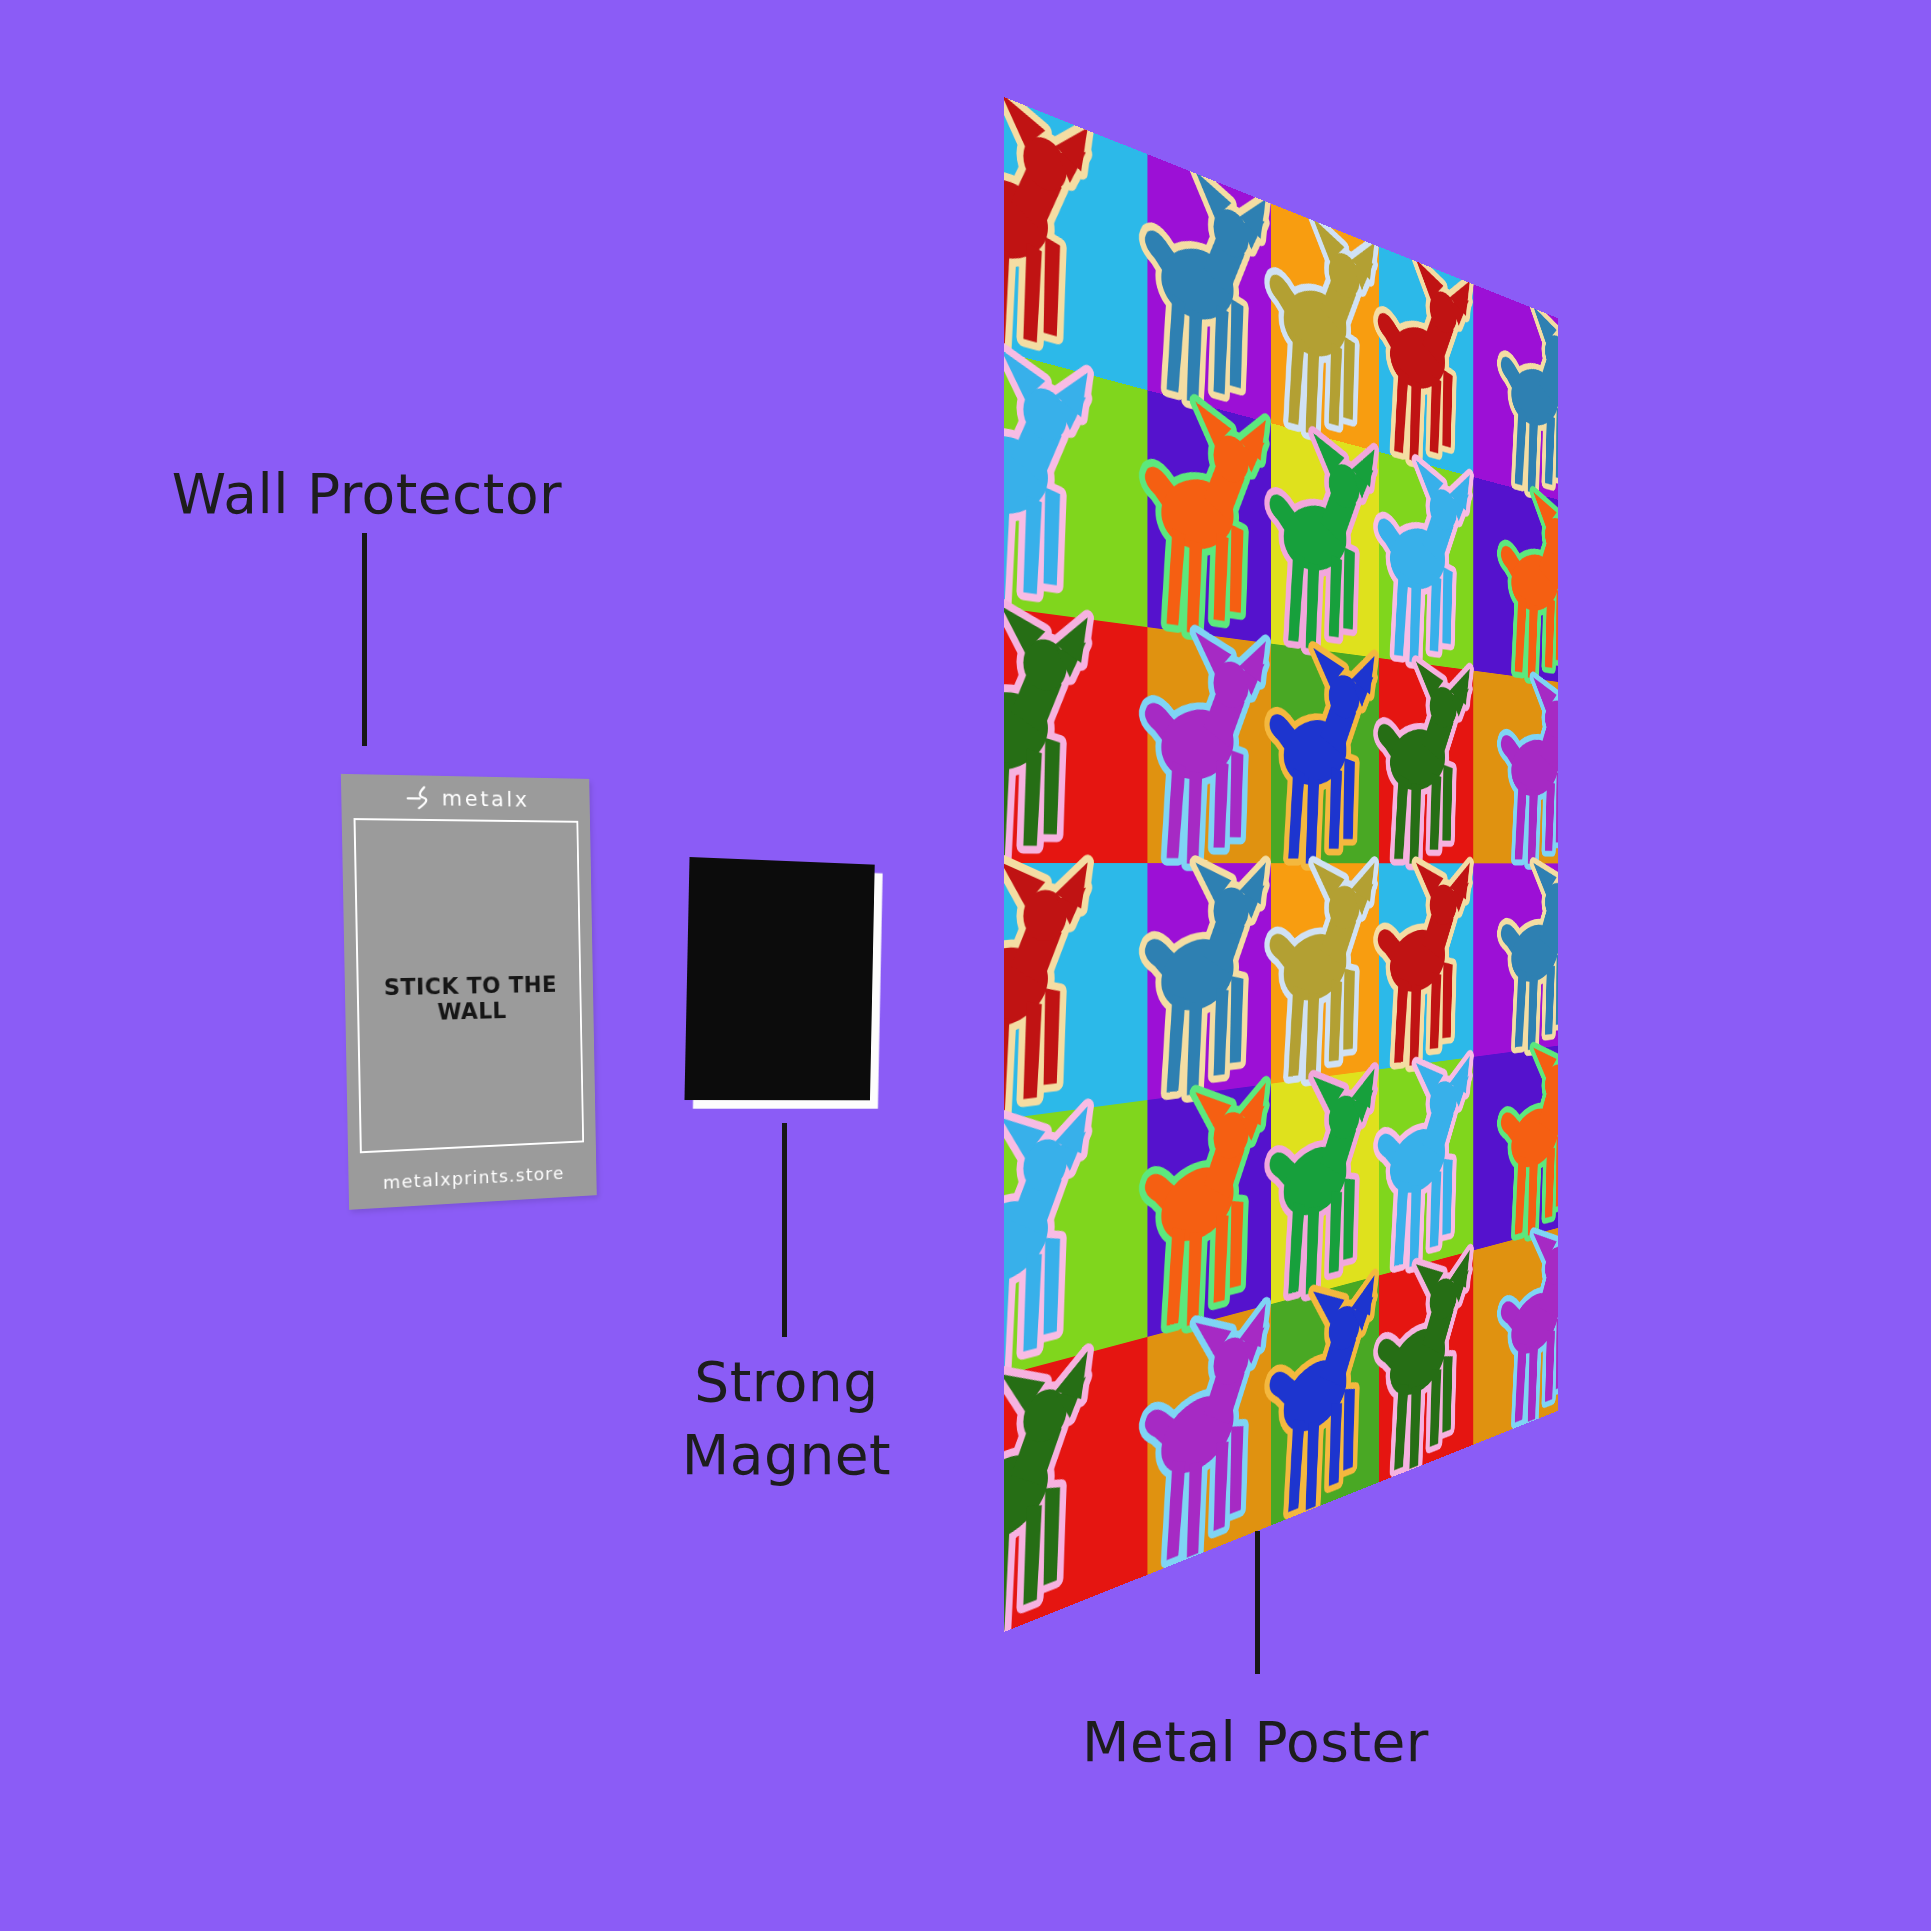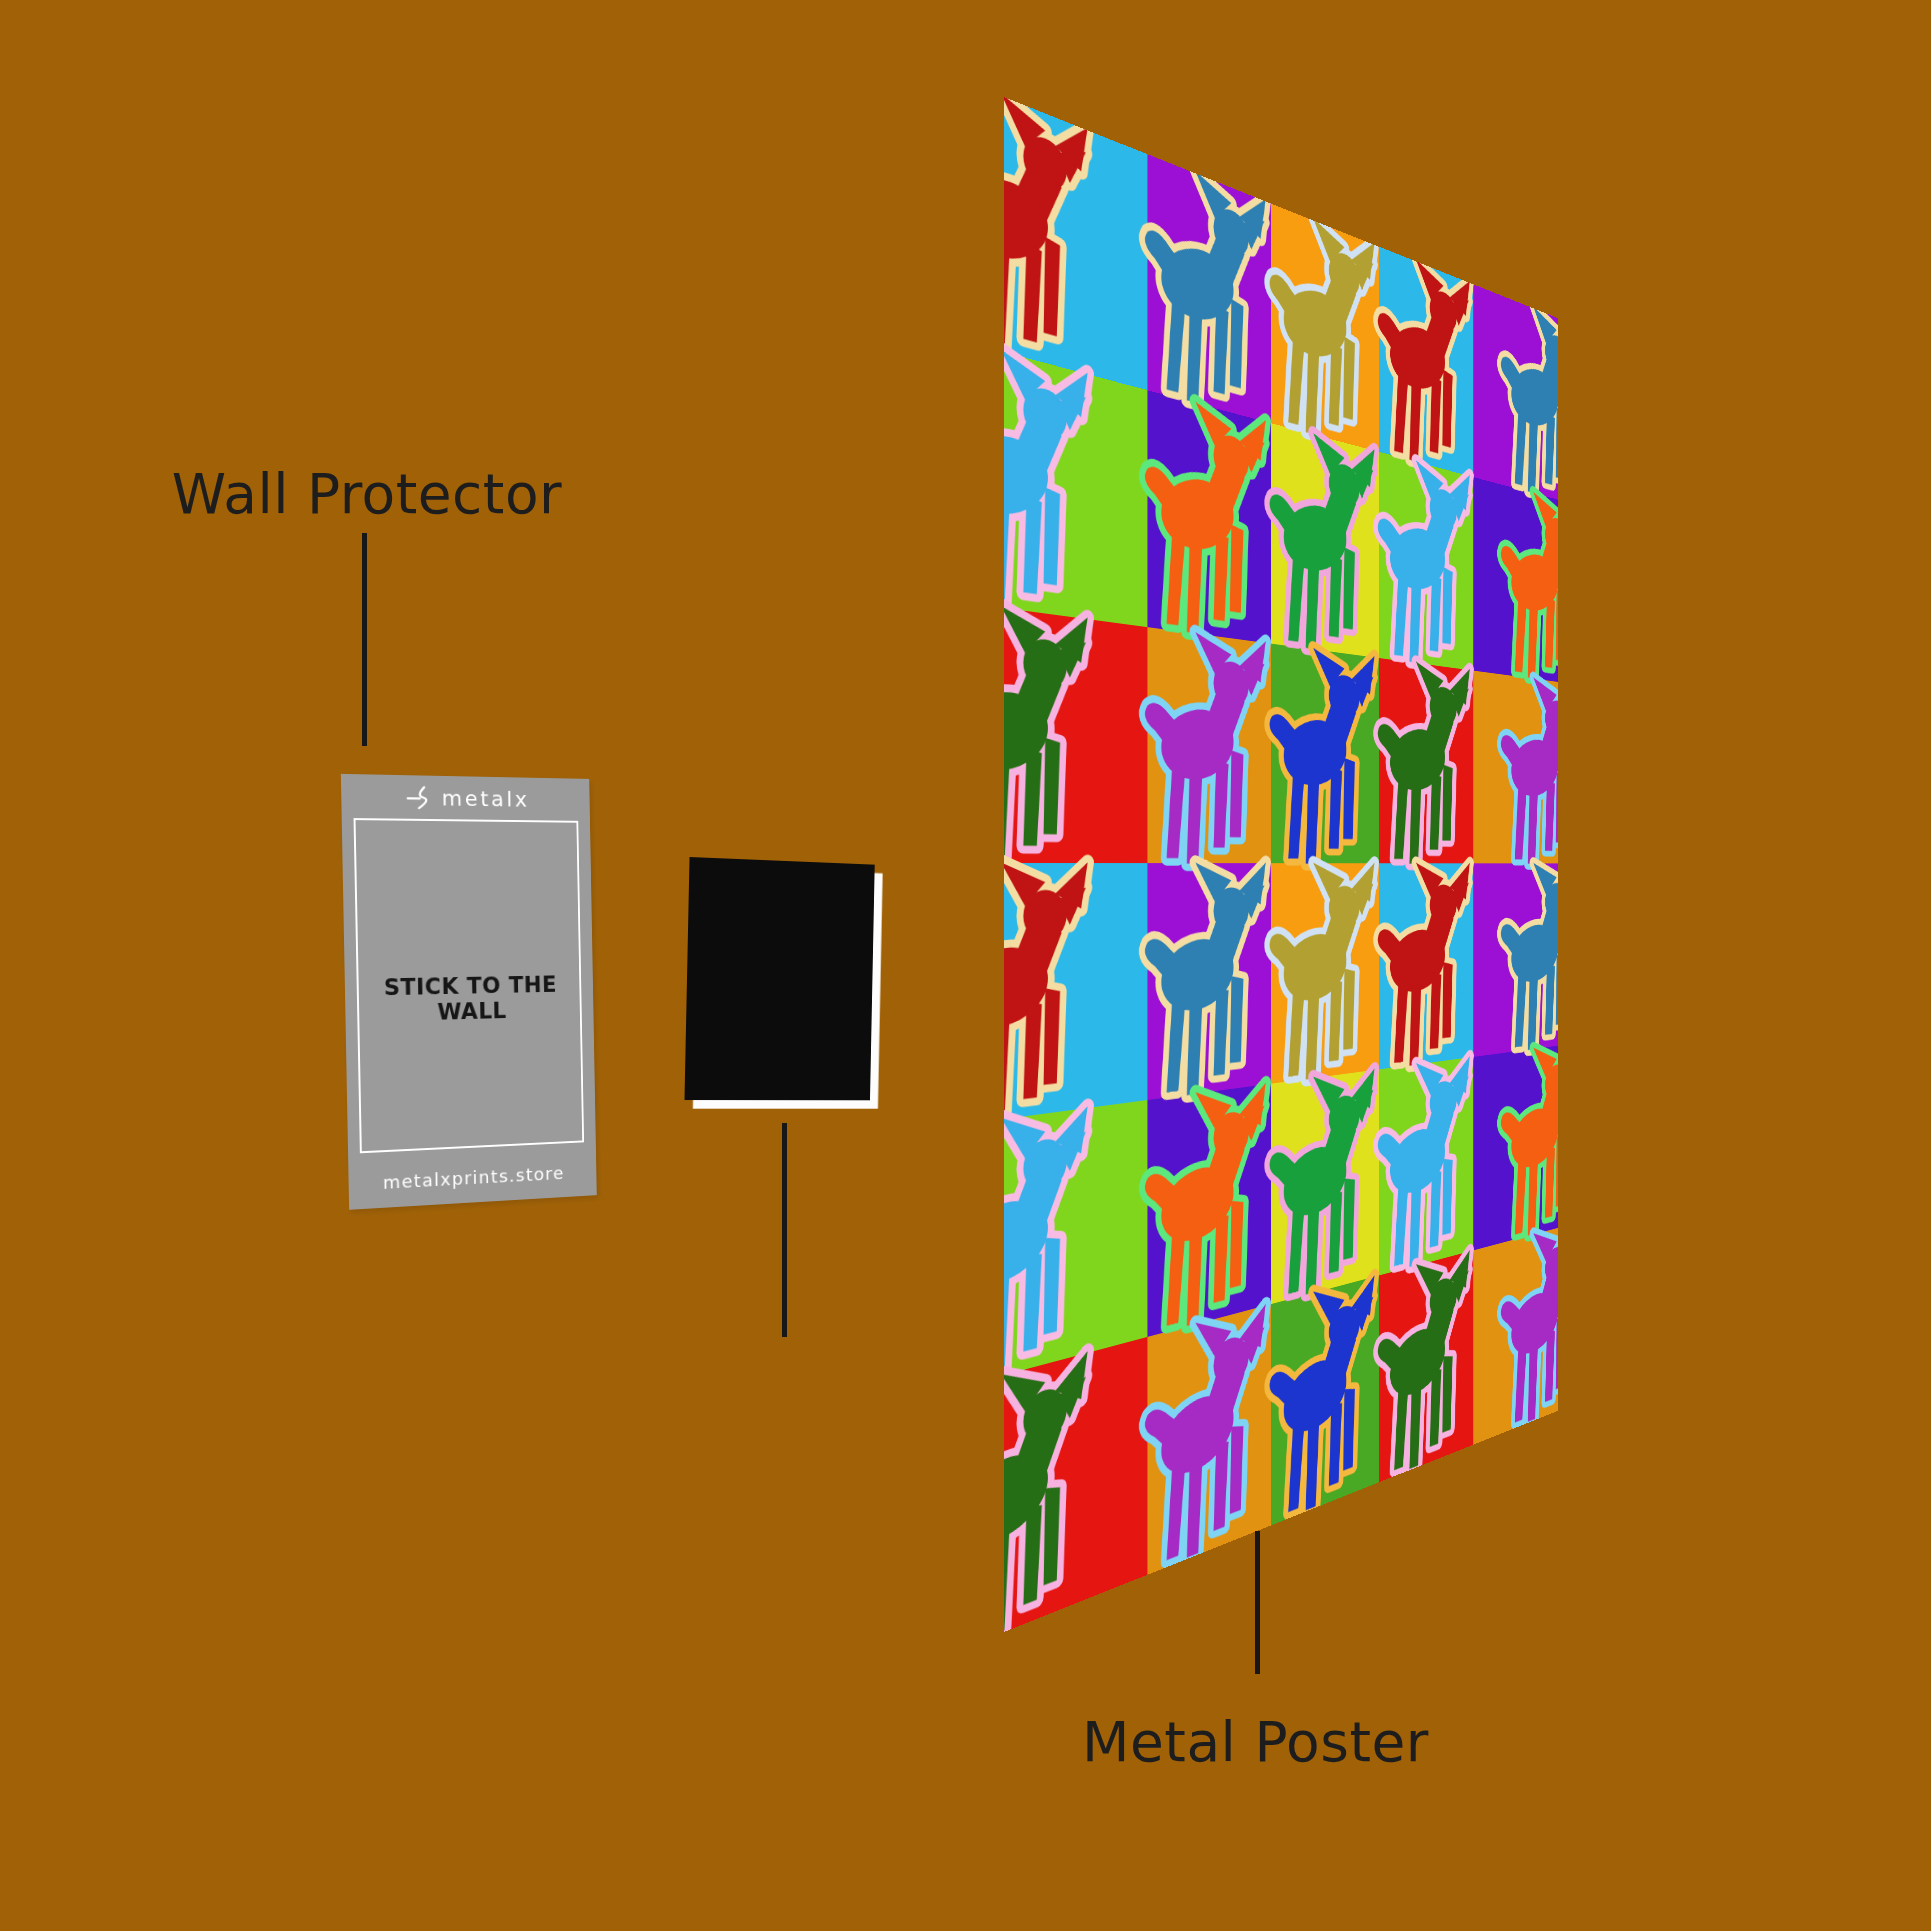--- a/index.html
+++ b/index.html
@@ -58,21 +58,21 @@
       <path d="M52 22 L38 0 L64 10 Z"></path>
       <path d="M70 16 L90 0 L86 24 Z"></path>
       <path d="M53 70 L62 72 L59 119 L51 119 Z"></path>
       <path d="M64 64 L73 66 L71 113 L63 113 Z"></path>
       <path d="M22 72 L31 75 L26 125 L18 125 Z"></path>
       <path d="M34 77 L43 78 L40 128 L32 128 Z"></path>
     </g>
   </defs>
 </svg>
 
-<div id="canvas" style="background: #a16207;">
+<div id="canvas" style="background: #8b5cf6;">
 
   <div class="callout-label" id="wall-label">Wall Protector</div>
   <div class="callout-line" id="line-wall" style="background: rgb(23, 23, 23);"></div>
 
   <div class="card" style="background: rgb(155, 155, 155);">
     <div class="card-brand">
       <span>
         <svg width="29" height="25" viewBox="0 0 30 26">
           <g fill="none" stroke="#ffffff" stroke-width="2.4" stroke-linecap="round">
             <path d="M2 14 L15 14"></path>
@@ -82,20 +82,24 @@
       </span>
       <span>metalx</span>
     </div>
     <div class="card-border"></div>
     <div class="card-center">STICK TO THE WALL</div>
     <div class="card-footer">metalxprints.store</div>
   </div>
 
   <div class="magnet" style="background: rgb(12, 12, 12);"></div>
   <div class="callout-line" id="line-magnet" style="background: rgb(23, 23, 23);"></div>
+  <div class="callout-label" id="magnet-label">
+    <span style="display:block">Strong</span>
+    <span style="display:block">Magnet</span>
+  </div>
 
   <div class="poster">
     <div style="display:contents" id="poster-grid"><div class="tile" style="background: rgb(44, 185, 233); box-shadow: rgb(44, 185, 233) 0px 0px 0px 1px;">
           <svg viewBox="0 0 100 132" class="cutL">
             <use href="#dog" xlink:href="#dog" fill="#f4dda3" stroke="#f4dda3" stroke-width="8" stroke-linejoin="round" stroke-linecap="round"></use>
             <use href="#dog" xlink:href="#dog" fill="#c01313"></use>
           </svg>
         </div><div class="tile" style="background: rgb(156, 16, 214); box-shadow: rgb(156, 16, 214) 0px 0px 0px 1px;">
           <svg viewBox="0 0 100 132">
             <use href="#dog" xlink:href="#dog" fill="#f4dda3" stroke="#f4dda3" stroke-width="8" stroke-linejoin="round" stroke-linecap="round"></use>

